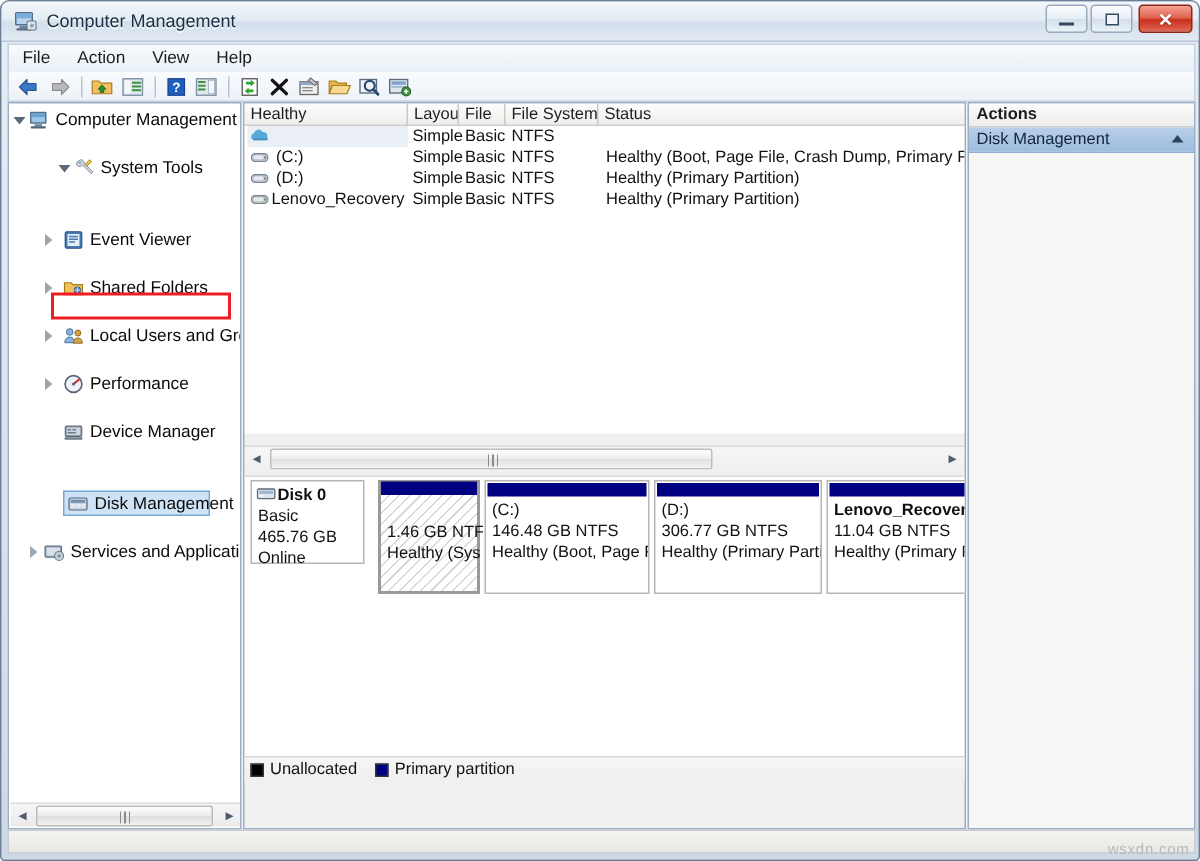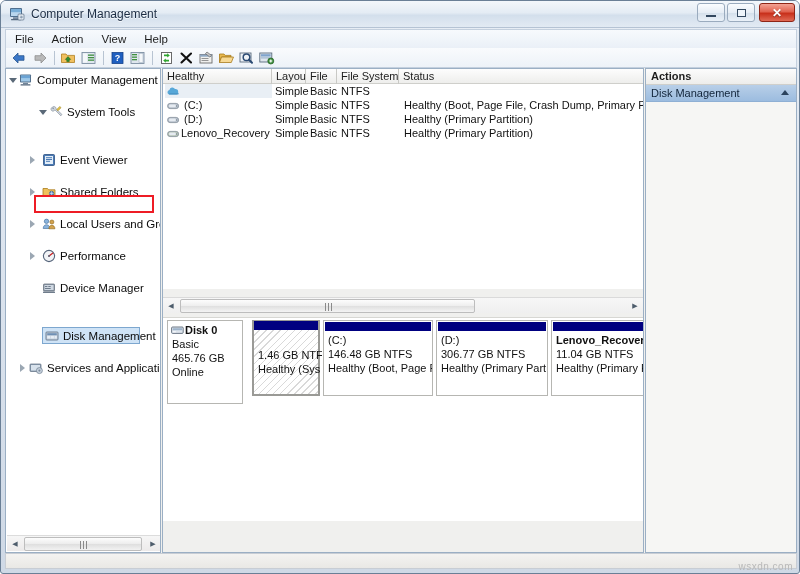--- a/index.html
+++ b/index.html
@@ -181,21 +181,21 @@
 
   
   #disk-area {
     position: absolute; left: 0; top: 248px; width: 480px; height: 204px;
     background: #ffffff; border-top: 1px solid #d7d7d3;
   }
   #disk-row {
     position: absolute; left: 4px; top: 2px; width: 472px; height: 76px;
   }
   #disk-info {
-    position: absolute; left: 0; top: 0; width: 76px; height: 84px;
+    position: absolute; left: 0; top: 0; width: 76px; height: 56px;
     background: #ffffff; border: 1px solid #b6b6b2;
   }
   #disk-info .dtitle { position: absolute; left: 17px; top: 3px; font-size: 11px; font-weight: bold; color: #111; }
   #disk-info .dicon { position: absolute; left: 3px; top: 4px; width: 13px; height: 9px; }
   #disk-info .dline { position: absolute; left: 4px; font-size: 11px; color: #111; }
 
   .part {
     position: absolute; top: 0; height: 76px;
     border: 1px solid #b6b6b2; background: #ffffff;
   }
@@ -662,20 +662,26 @@
           </div>
 
           <div class="part" style="left:384px;width:103px;">
             <div class="pbar"></div>
             <span class="ptext" style="top:13px;width:94px;font-weight:bold;">Lenovo_Recovery</span>
             <span class="ptext" style="top:27px;width:94px;">11.04 GB NTFS</span>
             <span class="ptext" style="top:41px;width:94px;">Healthy (Primary P</span>
           </div>
         </div>
 
+        <div id="legend">
+          <span class="lg-swatch" style="background:#000000;"></span>
+          <span class="lg-label">Unallocated</span>
+          <span class="lg-swatch" style="background:#000080;"></span>
+          <span class="lg-label">Primary partition</span>
+        </div>
       </div>
     </div>
 
     <div id="actions-pane">
       <div id="actions-header">Actions</div>
       <div id="actions-group">
         <span>Disk Management</span>
         <span class="chev"></span>
       </div>
     </div>

